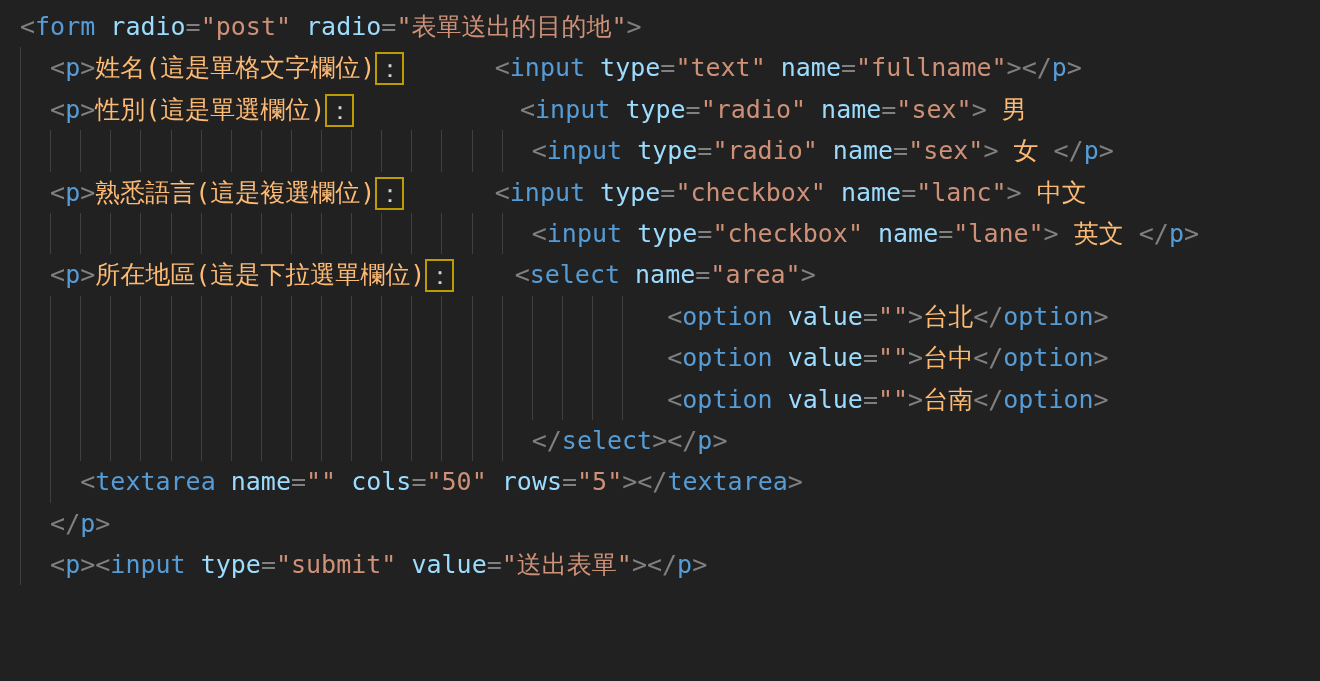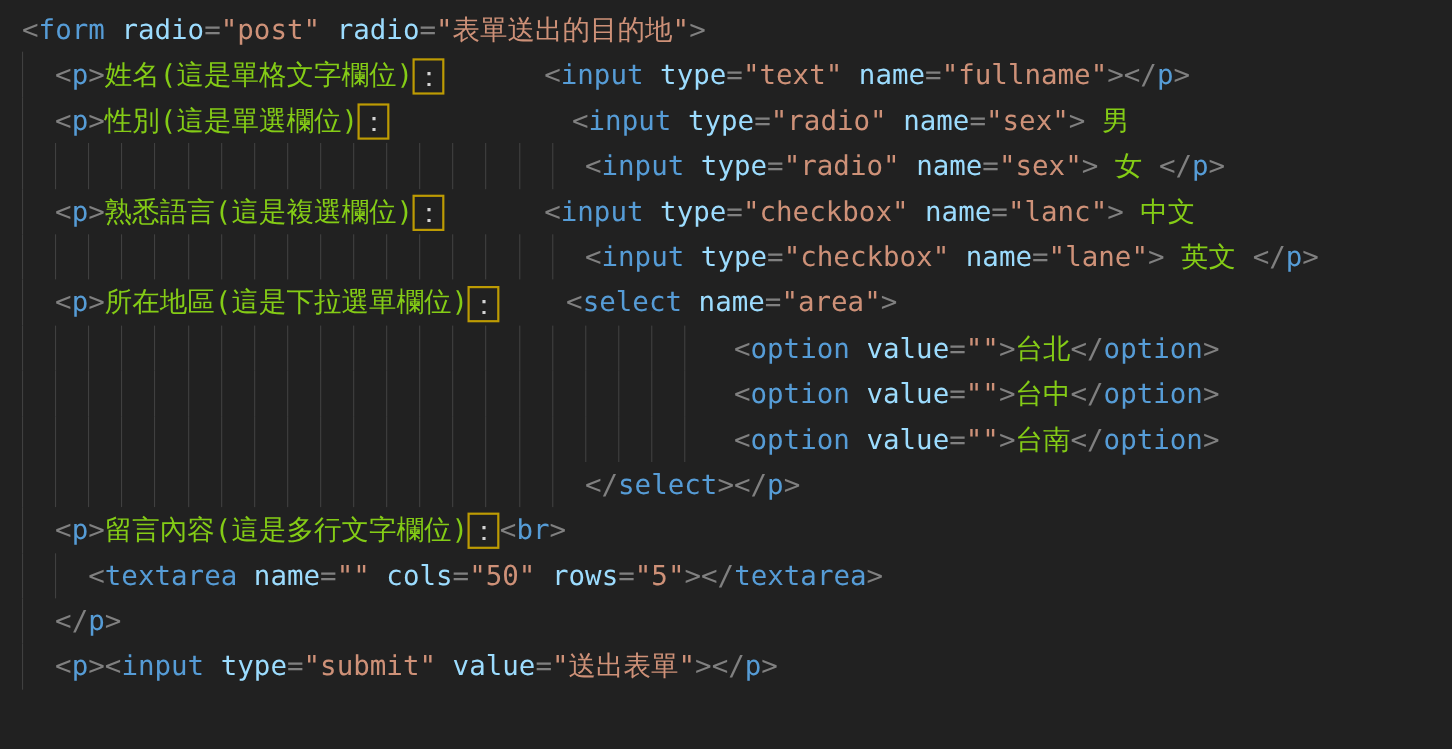--- a/index.html
+++ b/index.html
@@ -25,21 +25,21 @@
     position: relative;
     height: 41.4px;
     line-height: 41.4px;
     white-space: pre;
   }
   .code-line span { display: inline; }
   .tok-p { color: #808080; }
   .tok-t { color: #569cd6; }
   .tok-a { color: #9cdcfe; }
   .tok-s { color: #ce9178; }
-  .tok-x { color: #84cc16; }
+  .tok-x { color: #fdba74; }
   .tok-b {
     color: #d4d4d4;
     border: 2px solid #bd9b03;
     display: inline-block;
     line-height: 34px;
     height: 34px;
     min-width: 26px;
     text-align: center;
     vertical-align: middle;
     box-sizing: border-box;
@@ -60,17 +60,16 @@
     <div class="code-line"><span class="indent-guide" style="left: calc(0ch);"></span><span class="tok-x">  </span><span class="tok-p">&lt;</span><span class="tok-t">p</span><span class="tok-p">&gt;</span><span class="tok-x">姓名(這是單格文字欄位)</span><span class="tok-b">：</span><span class="tok-x">      </span><span class="tok-p">&lt;</span><span class="tok-t">input</span><span class="tok-x"> </span><span class="tok-a">type</span><span class="tok-p">=</span><span class="tok-s">"text"</span><span class="tok-x"> </span><span class="tok-a">name</span><span class="tok-p">=</span><span class="tok-s">"fullname"</span><span class="tok-p">&gt;</span><span class="tok-p">&lt;/</span><span class="tok-t">p</span><span class="tok-p">&gt;</span></div>
     <div class="code-line"><span class="indent-guide" style="left: calc(0ch);"></span><span class="tok-x">  </span><span class="tok-p">&lt;</span><span class="tok-t">p</span><span class="tok-p">&gt;</span><span class="tok-x">性別(這是單選欄位)</span><span class="tok-b">：</span><span class="tok-x">           </span><span class="tok-p">&lt;</span><span class="tok-t">input</span><span class="tok-x"> </span><span class="tok-a">type</span><span class="tok-p">=</span><span class="tok-s">"radio"</span><span class="tok-x"> </span><span class="tok-a">name</span><span class="tok-p">=</span><span class="tok-s">"sex"</span><span class="tok-p">&gt;</span><span class="tok-x"> 男</span></div>
     <div class="code-line"><span class="indent-guide" style="left: calc(0ch);"></span><span class="indent-guide" style="left: calc(2ch);"></span><span class="indent-guide" style="left: calc(4ch);"></span><span class="indent-guide" style="left: calc(6ch);"></span><span class="indent-guide" style="left: calc(8ch);"></span><span class="indent-guide" style="left: calc(10ch);"></span><span class="indent-guide" style="left: calc(12ch);"></span><span class="indent-guide" style="left: calc(14ch);"></span><span class="indent-guide" style="left: calc(16ch);"></span><span class="indent-guide" style="left: calc(18ch);"></span><span class="indent-guide" style="left: calc(20ch);"></span><span class="indent-guide" style="left: calc(22ch);"></span><span class="indent-guide" style="left: calc(24ch);"></span><span class="indent-guide" style="left: calc(26ch);"></span><span class="indent-guide" style="left: calc(28ch);"></span><span class="indent-guide" style="left: calc(30ch);"></span><span class="indent-guide" style="left: calc(32ch);"></span><span class="tok-x">                                  </span><span class="tok-p">&lt;</span><span class="tok-t">input</span><span class="tok-x"> </span><span class="tok-a">type</span><span class="tok-p">=</span><span class="tok-s">"radio"</span><span class="tok-x"> </span><span class="tok-a">name</span><span class="tok-p">=</span><span class="tok-s">"sex"</span><span class="tok-p">&gt;</span><span class="tok-x"> 女 </span><span class="tok-p">&lt;/</span><span class="tok-t">p</span><span class="tok-p">&gt;</span></div>
     <div class="code-line"><span class="indent-guide" style="left: calc(0ch);"></span><span class="tok-x">  </span><span class="tok-p">&lt;</span><span class="tok-t">p</span><span class="tok-p">&gt;</span><span class="tok-x">熟悉語言(這是複選欄位)</span><span class="tok-b">：</span><span class="tok-x">      </span><span class="tok-p">&lt;</span><span class="tok-t">input</span><span class="tok-x"> </span><span class="tok-a">type</span><span class="tok-p">=</span><span class="tok-s">"checkbox"</span><span class="tok-x"> </span><span class="tok-a">name</span><span class="tok-p">=</span><span class="tok-s">"lanc"</span><span class="tok-p">&gt;</span><span class="tok-x"> 中文</span></div>
     <div class="code-line"><span class="indent-guide" style="left: calc(0ch);"></span><span class="indent-guide" style="left: calc(2ch);"></span><span class="indent-guide" style="left: calc(4ch);"></span><span class="indent-guide" style="left: calc(6ch);"></span><span class="indent-guide" style="left: calc(8ch);"></span><span class="indent-guide" style="left: calc(10ch);"></span><span class="indent-guide" style="left: calc(12ch);"></span><span class="indent-guide" style="left: calc(14ch);"></span><span class="indent-guide" style="left: calc(16ch);"></span><span class="indent-guide" style="left: calc(18ch);"></span><span class="indent-guide" style="left: calc(20ch);"></span><span class="indent-guide" style="left: calc(22ch);"></span><span class="indent-guide" style="left: calc(24ch);"></span><span class="indent-guide" style="left: calc(26ch);"></span><span class="indent-guide" style="left: calc(28ch);"></span><span class="indent-guide" style="left: calc(30ch);"></span><span class="indent-guide" style="left: calc(32ch);"></span><span class="tok-x">                                  </span><span class="tok-p">&lt;</span><span class="tok-t">input</span><span class="tok-x"> </span><span class="tok-a">type</span><span class="tok-p">=</span><span class="tok-s">"checkbox"</span><span class="tok-x"> </span><span class="tok-a">name</span><span class="tok-p">=</span><span class="tok-s">"lane"</span><span class="tok-p">&gt;</span><span class="tok-x"> 英文 </span><span class="tok-p">&lt;/</span><span class="tok-t">p</span><span class="tok-p">&gt;</span></div>
     <div class="code-line"><span class="indent-guide" style="left: calc(0ch);"></span><span class="tok-x">  </span><span class="tok-p">&lt;</span><span class="tok-t">p</span><span class="tok-p">&gt;</span><span class="tok-x">所在地區(這是下拉選單欄位)</span><span class="tok-b">：</span><span class="tok-x">    </span><span class="tok-p">&lt;</span><span class="tok-t">select</span><span class="tok-x"> </span><span class="tok-a">name</span><span class="tok-p">=</span><span class="tok-s">"area"</span><span class="tok-p">&gt;</span></div>
     <div class="code-line"><span class="indent-guide" style="left: calc(0ch);"></span><span class="indent-guide" style="left: calc(2ch);"></span><span class="indent-guide" style="left: calc(4ch);"></span><span class="indent-guide" style="left: calc(6ch);"></span><span class="indent-guide" style="left: calc(8ch);"></span><span class="indent-guide" style="left: calc(10ch);"></span><span class="indent-guide" style="left: calc(12ch);"></span><span class="indent-guide" style="left: calc(14ch);"></span><span class="indent-guide" style="left: calc(16ch);"></span><span class="indent-guide" style="left: calc(18ch);"></span><span class="indent-guide" style="left: calc(20ch);"></span><span class="indent-guide" style="left: calc(22ch);"></span><span class="indent-guide" style="left: calc(24ch);"></span><span class="indent-guide" style="left: calc(26ch);"></span><span class="indent-guide" style="left: calc(28ch);"></span><span class="indent-guide" style="left: calc(30ch);"></span><span class="indent-guide" style="left: calc(32ch);"></span><span class="indent-guide" style="left: calc(34ch);"></span><span class="indent-guide" style="left: calc(36ch);"></span><span class="indent-guide" style="left: calc(38ch);"></span><span class="indent-guide" style="left: calc(40ch);"></span><span class="tok-x">                                           </span><span class="tok-p">&lt;</span><span class="tok-t">option</span><span class="tok-x"> </span><span class="tok-a">value</span><span class="tok-p">=</span><span class="tok-s">""</span><span class="tok-p">&gt;</span><span class="tok-x">台北</span><span class="tok-p">&lt;/</span><span class="tok-t">option</span><span class="tok-p">&gt;</span></div>
     <div class="code-line"><span class="indent-guide" style="left: calc(0ch);"></span><span class="indent-guide" style="left: calc(2ch);"></span><span class="indent-guide" style="left: calc(4ch);"></span><span class="indent-guide" style="left: calc(6ch);"></span><span class="indent-guide" style="left: calc(8ch);"></span><span class="indent-guide" style="left: calc(10ch);"></span><span class="indent-guide" style="left: calc(12ch);"></span><span class="indent-guide" style="left: calc(14ch);"></span><span class="indent-guide" style="left: calc(16ch);"></span><span class="indent-guide" style="left: calc(18ch);"></span><span class="indent-guide" style="left: calc(20ch);"></span><span class="indent-guide" style="left: calc(22ch);"></span><span class="indent-guide" style="left: calc(24ch);"></span><span class="indent-guide" style="left: calc(26ch);"></span><span class="indent-guide" style="left: calc(28ch);"></span><span class="indent-guide" style="left: calc(30ch);"></span><span class="indent-guide" style="left: calc(32ch);"></span><span class="indent-guide" style="left: calc(34ch);"></span><span class="indent-guide" style="left: calc(36ch);"></span><span class="indent-guide" style="left: calc(38ch);"></span><span class="indent-guide" style="left: calc(40ch);"></span><span class="tok-x">                                           </span><span class="tok-p">&lt;</span><span class="tok-t">option</span><span class="tok-x"> </span><span class="tok-a">value</span><span class="tok-p">=</span><span class="tok-s">""</span><span class="tok-p">&gt;</span><span class="tok-x">台中</span><span class="tok-p">&lt;/</span><span class="tok-t">option</span><span class="tok-p">&gt;</span></div>
     <div class="code-line"><span class="indent-guide" style="left: calc(0ch);"></span><span class="indent-guide" style="left: calc(2ch);"></span><span class="indent-guide" style="left: calc(4ch);"></span><span class="indent-guide" style="left: calc(6ch);"></span><span class="indent-guide" style="left: calc(8ch);"></span><span class="indent-guide" style="left: calc(10ch);"></span><span class="indent-guide" style="left: calc(12ch);"></span><span class="indent-guide" style="left: calc(14ch);"></span><span class="indent-guide" style="left: calc(16ch);"></span><span class="indent-guide" style="left: calc(18ch);"></span><span class="indent-guide" style="left: calc(20ch);"></span><span class="indent-guide" style="left: calc(22ch);"></span><span class="indent-guide" style="left: calc(24ch);"></span><span class="indent-guide" style="left: calc(26ch);"></span><span class="indent-guide" style="left: calc(28ch);"></span><span class="indent-guide" style="left: calc(30ch);"></span><span class="indent-guide" style="left: calc(32ch);"></span><span class="indent-guide" style="left: calc(34ch);"></span><span class="indent-guide" style="left: calc(36ch);"></span><span class="indent-guide" style="left: calc(38ch);"></span><span class="indent-guide" style="left: calc(40ch);"></span><span class="tok-x">                                           </span><span class="tok-p">&lt;</span><span class="tok-t">option</span><span class="tok-x"> </span><span class="tok-a">value</span><span class="tok-p">=</span><span class="tok-s">""</span><span class="tok-p">&gt;</span><span class="tok-x">台南</span><span class="tok-p">&lt;/</span><span class="tok-t">option</span><span class="tok-p">&gt;</span></div>
     <div class="code-line"><span class="indent-guide" style="left: calc(0ch);"></span><span class="indent-guide" style="left: calc(2ch);"></span><span class="indent-guide" style="left: calc(4ch);"></span><span class="indent-guide" style="left: calc(6ch);"></span><span class="indent-guide" style="left: calc(8ch);"></span><span class="indent-guide" style="left: calc(10ch);"></span><span class="indent-guide" style="left: calc(12ch);"></span><span class="indent-guide" style="left: calc(14ch);"></span><span class="indent-guide" style="left: calc(16ch);"></span><span class="indent-guide" style="left: calc(18ch);"></span><span class="indent-guide" style="left: calc(20ch);"></span><span class="indent-guide" style="left: calc(22ch);"></span><span class="indent-guide" style="left: calc(24ch);"></span><span class="indent-guide" style="left: calc(26ch);"></span><span class="indent-guide" style="left: calc(28ch);"></span><span class="indent-guide" style="left: calc(30ch);"></span><span class="indent-guide" style="left: calc(32ch);"></span><span class="tok-x">                                  </span><span class="tok-p">&lt;/</span><span class="tok-t">select</span><span class="tok-p">&gt;</span><span class="tok-p">&lt;/</span><span class="tok-t">p</span><span class="tok-p">&gt;</span></div>
-    <div class="code-line"><span class="indent-guide" style="left: calc(0ch);"></span><span class="tok-x">  </span><span class="tok-p">&lt;</span><span class="tok-t">p</span><span class="tok-p">&gt;</span><span class="tok-x">留言內容(這是多行文字欄位)</span><span class="tok-b">：</span><span class="tok-p">&lt;</span><span class="tok-t">br</span><span class="tok-p">&gt;</span></div>
     <div class="code-line"><span class="indent-guide" style="left: calc(0ch);"></span><span class="indent-guide" style="left: calc(2ch);"></span><span class="tok-x">    </span><span class="tok-p">&lt;</span><span class="tok-t">textarea</span><span class="tok-x"> </span><span class="tok-a">name</span><span class="tok-p">=</span><span class="tok-s">""</span><span class="tok-x"> </span><span class="tok-a">cols</span><span class="tok-p">=</span><span class="tok-s">"50"</span><span class="tok-x"> </span><span class="tok-a">rows</span><span class="tok-p">=</span><span class="tok-s">"5"</span><span class="tok-p">&gt;</span><span class="tok-p">&lt;/</span><span class="tok-t">textarea</span><span class="tok-p">&gt;</span></div>
     <div class="code-line"><span class="indent-guide" style="left: calc(0ch);"></span><span class="tok-x">  </span><span class="tok-p">&lt;/</span><span class="tok-t">p</span><span class="tok-p">&gt;</span></div>
     <div class="code-line"><span class="indent-guide" style="left: calc(0ch);"></span><span class="tok-x">  </span><span class="tok-p">&lt;</span><span class="tok-t">p</span><span class="tok-p">&gt;</span><span class="tok-p">&lt;</span><span class="tok-t">input</span><span class="tok-x"> </span><span class="tok-a">type</span><span class="tok-p">=</span><span class="tok-s">"submit"</span><span class="tok-x"> </span><span class="tok-a">value</span><span class="tok-p">=</span><span class="tok-s">"送出表單"</span><span class="tok-p">&gt;</span><span class="tok-p">&lt;/</span><span class="tok-t">p</span><span class="tok-p">&gt;</span></div>
   </div>
 
 </body></html>

